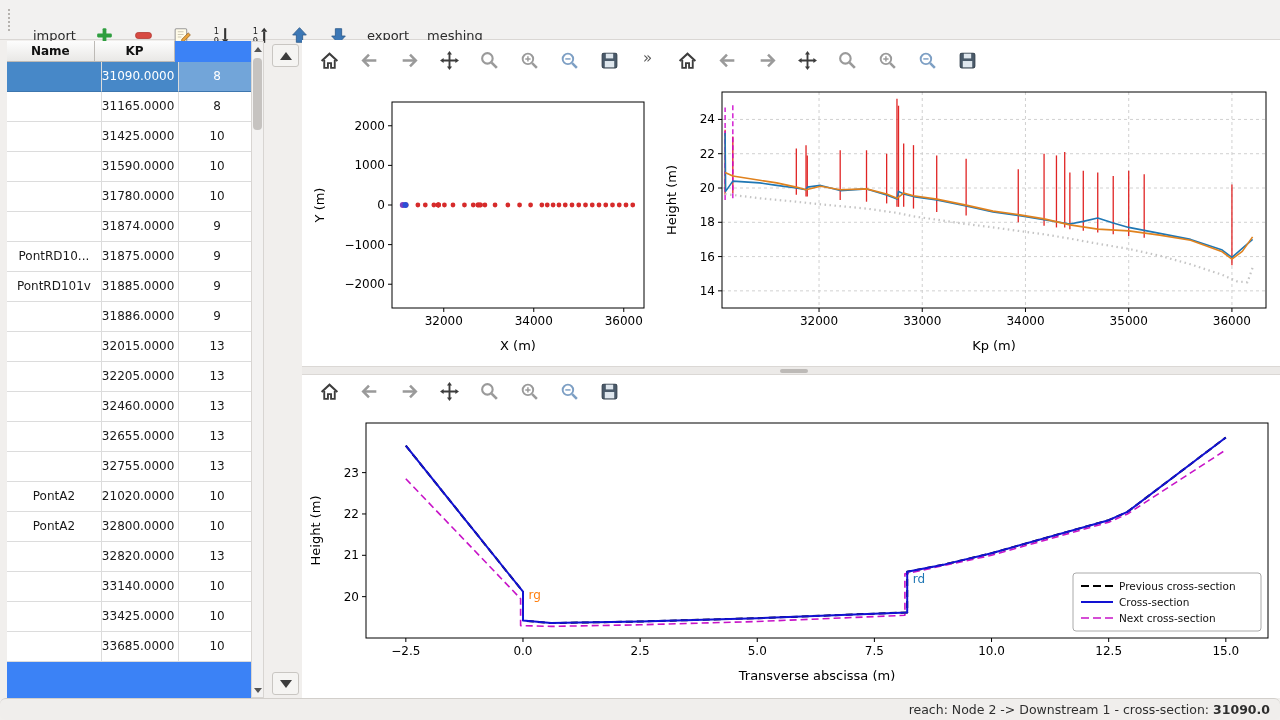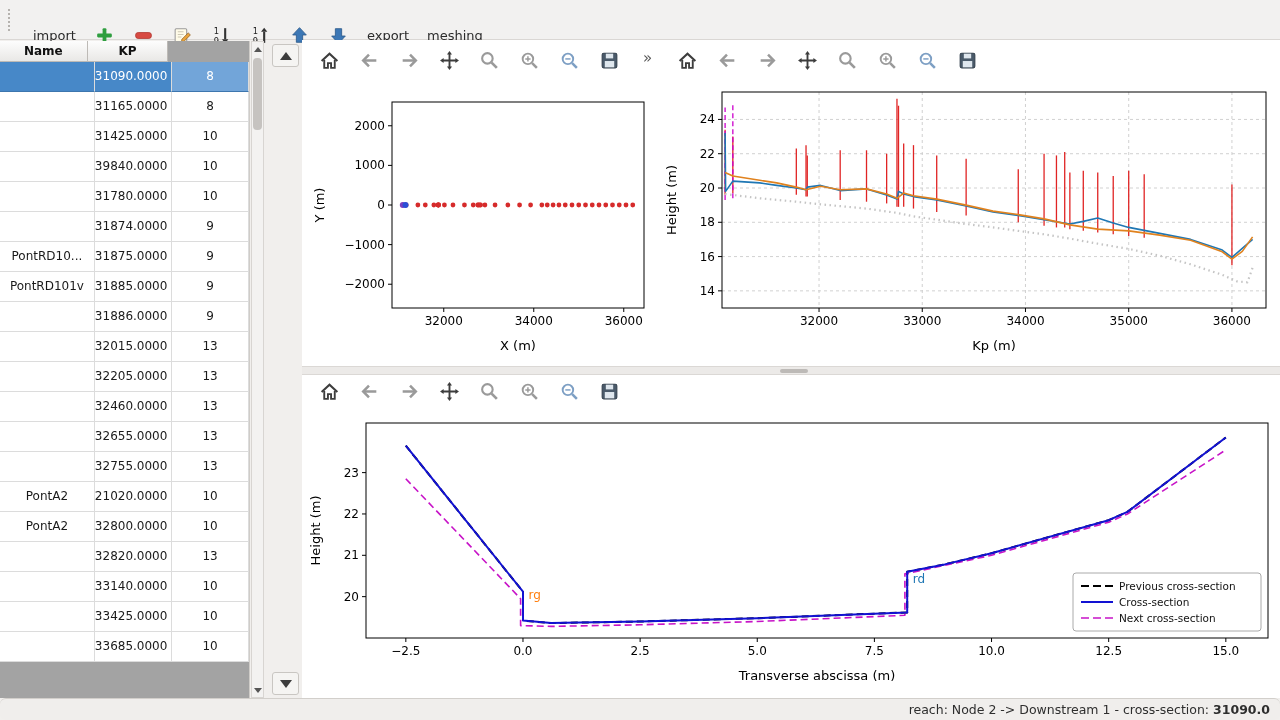--- a/index.html
+++ b/index.html
@@ -9,21 +9,21 @@
 
   
   #toolbar-top { position:absolute; left:0; top:0; width:1280px; height:40px;
     background:#f2f1f0; border-bottom:1px solid #dad7d4; display:flex; align-items:center; gap:8px; padding-left:8px; }
   .grip { width:6px; height:22px; border-left:2px dotted #b5b2ae; margin-right:6px; }
   .tbtn { border:none; background:transparent; height:30px; display:flex; align-items:center; justify-content:center;
     font-family:"DejaVu Sans",sans-serif; font-size:13px; color:#2b2b2b; padding:0 5px; cursor:default;margin-top:32px; }
   .tbtn svg { width:21px; height:21px; display:block; }
 
   
-  #table-panel { position:absolute; left:0; top:41px; width:250px; height:657px; background:#a3a3a3; border-right:1px solid #cfccc8; }
+  #table-panel { position:absolute; left:7px; top:41px; width:250px; height:657px; background:#3b82f6; border-right:1px solid #cfccc8; }
   .thead { display:flex; height:21px; }
   .th { background:linear-gradient(#fdfdfd,#e9e8e6); border-right:1px solid #bdbab6; border-bottom:1px solid #bdbab6;
     font-weight:bold; font-size:12px; text-align:center; line-height:20px; color:#111; }
   .th.c-name{ width:88px; } .th.c-kp{ width:81px; } .th.c-points{ width:81px;margin-top:24px; }
   .trow { display:flex; height:30px; background:#fff; }
   .td { border-right:1px solid #dcdcdc; border-bottom:1px solid #dcdcdc; font-size:12px; line-height:29px; color:#1a1a1a; overflow:hidden; white-space:nowrap; }
   .td.c-name{ width:100px; text-align:center; } .td.c-kp{ width:81px; text-align:right; padding-right:9px; } .td.c-points{ width:81px; text-align:center; }
   .trow.selected .td { background:#4788c8; color:#fff; border-bottom-color:#3d76ae; }
   .trow.selected .td.c-points { background:#72a5d9; }
 
@@ -134,21 +134,21 @@
           <div class="td c-kp">31165.0000</div>
           <div class="td c-points">8</div>
         </div>
         <div class="trow">
           <div class="td c-name"></div>
           <div class="td c-kp">31425.0000</div>
           <div class="td c-points">10</div>
         </div>
         <div class="trow">
           <div class="td c-name"></div>
-          <div class="td c-kp">39840.0000</div>
+          <div class="td c-kp">31590.0000</div>
           <div class="td c-points">10</div>
         </div>
         <div class="trow">
           <div class="td c-name"></div>
           <div class="td c-kp">31780.0000</div>
           <div class="td c-points">10</div>
         </div>
         <div class="trow">
           <div class="td c-name"></div>
           <div class="td c-kp">31874.0000</div>

